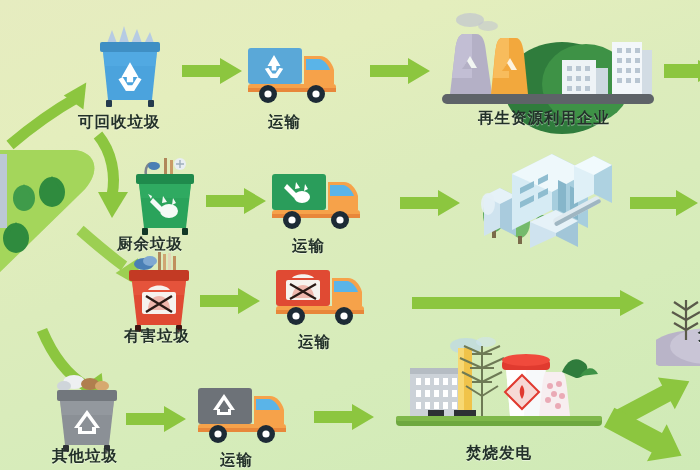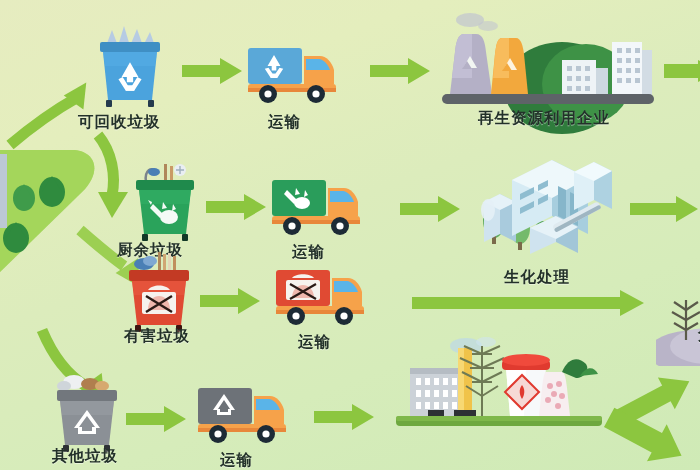--- a/index.html
+++ b/index.html
@@ -231,21 +231,21 @@
         <rect x="6" y="82" width="212" height="10" rx="5" fill="#5e6368"></rect>
       </svg>
     </div>
     <div class="lbl big" style="left:478px; top:108px;text-align:center;">再生资源利用企业</div>
 
     <svg class="abs" style="left:664px; top:60px;" width="56" height="26">
       <path d="M0 4 L34 4 L34 0 L56 11 L34 22 L34 18 L0 18 Z" fill="#8cc63f"></path>
     </svg>
   </div>
 
-  <div class="abs" style="left:0;top:14px;width:700px;height:260px;">
+  <div class="abs" style="left:0;top:8px;width:700px;height:260px;">
 
     <div class="abs" style="left:130px; top:148px;">
       <svg width="72" height="82" viewBox="0 0 72 82">
         <g>
           <path d="M16 20 C14 8 22 4 26 10" stroke="#7b848c" stroke-width="2.5" fill="none"></path>
           <ellipse cx="24" cy="10" rx="6" ry="4" fill="#4a7fb5"></ellipse>
           <rect x="34" y="2" width="3" height="18" fill="#b0875a"></rect>
           <rect x="40" y="4" width="3" height="16" fill="#c99a66"></rect>
           <circle cx="50" cy="8" r="6" fill="#e9eef2"></circle>
           <path d="M50 4 L50 12 M46 8 L54 8" stroke="#9fb0bd" stroke-width="1.4"></path>
@@ -338,21 +338,20 @@
           <path d="M60 78 L86 66 L108 77 L86 89 Z" fill="#e6f2f8"></path>
         </g>
 
         <g transform="rotate(-28 98 76)">
           <rect x="84" y="68" width="52" height="8" rx="4" fill="#dfeaf0"></rect>
           <rect x="84" y="72" width="52" height="4" rx="2" fill="#9fb6c2"></rect>
         </g>
         <ellipse cx="18" cy="60" rx="7" ry="11" fill="#e4f0f6" opacity=".9"></ellipse>
       </svg>
     </div>
-    <div class="lbl big" style="left:504px; top:253px;">生化处理</div>
 
     <svg class="abs" style="left:630px; top:182px;" width="70" height="30">
       <path d="M0 7 L46 7 L46 0 L68 13 L46 26 L46 19 L0 19 Z" fill="#8cc63f"></path>
     </svg>
   </div>
 
   <div class="abs" style="left:16px;top:0;width:700px;height:370px;">
 
     <div class="abs" style="left:106px; top:252px;">
       <svg width="74" height="82" viewBox="0 0 74 82">
@@ -536,20 +535,21 @@
 
         <g>
           <path d="M168 38 C174 24 184 22 192 30 C196 36 190 44 182 44 Z" fill="#2f7c3c"></path>
           <path d="M186 42 C192 32 200 32 204 40 Z" fill="#3e9246"></path>
         </g>
 
         <rect x="2" y="82" width="206" height="10" rx="4" fill="#6ea83f"></rect>
         <rect x="2" y="82" width="206" height="5" rx="2" fill="#7fb84a"></rect>
       </svg>
     </div>
+    <div class="lbl big" style="left:466px; top:443px;">焚烧发电</div>
 
     <svg class="abs" style="left:614px; top:378px;" width="86" height="44">
       <g transform="rotate(-28 40 22)">
         <path d="M0 13 L54 13 L54 4 L80 22 L54 40 L54 31 L0 31 Z" fill="#8cc63f"></path>
       </g>
     </svg>
     <svg class="abs" style="left:604px; top:412px;" width="92" height="58">
       <g transform="rotate(28 44 26)">
         <path d="M0 15 L54 15 L54 5 L82 26 L54 47 L54 37 L0 37 Z" fill="#8cc63f"></path>
       </g>

